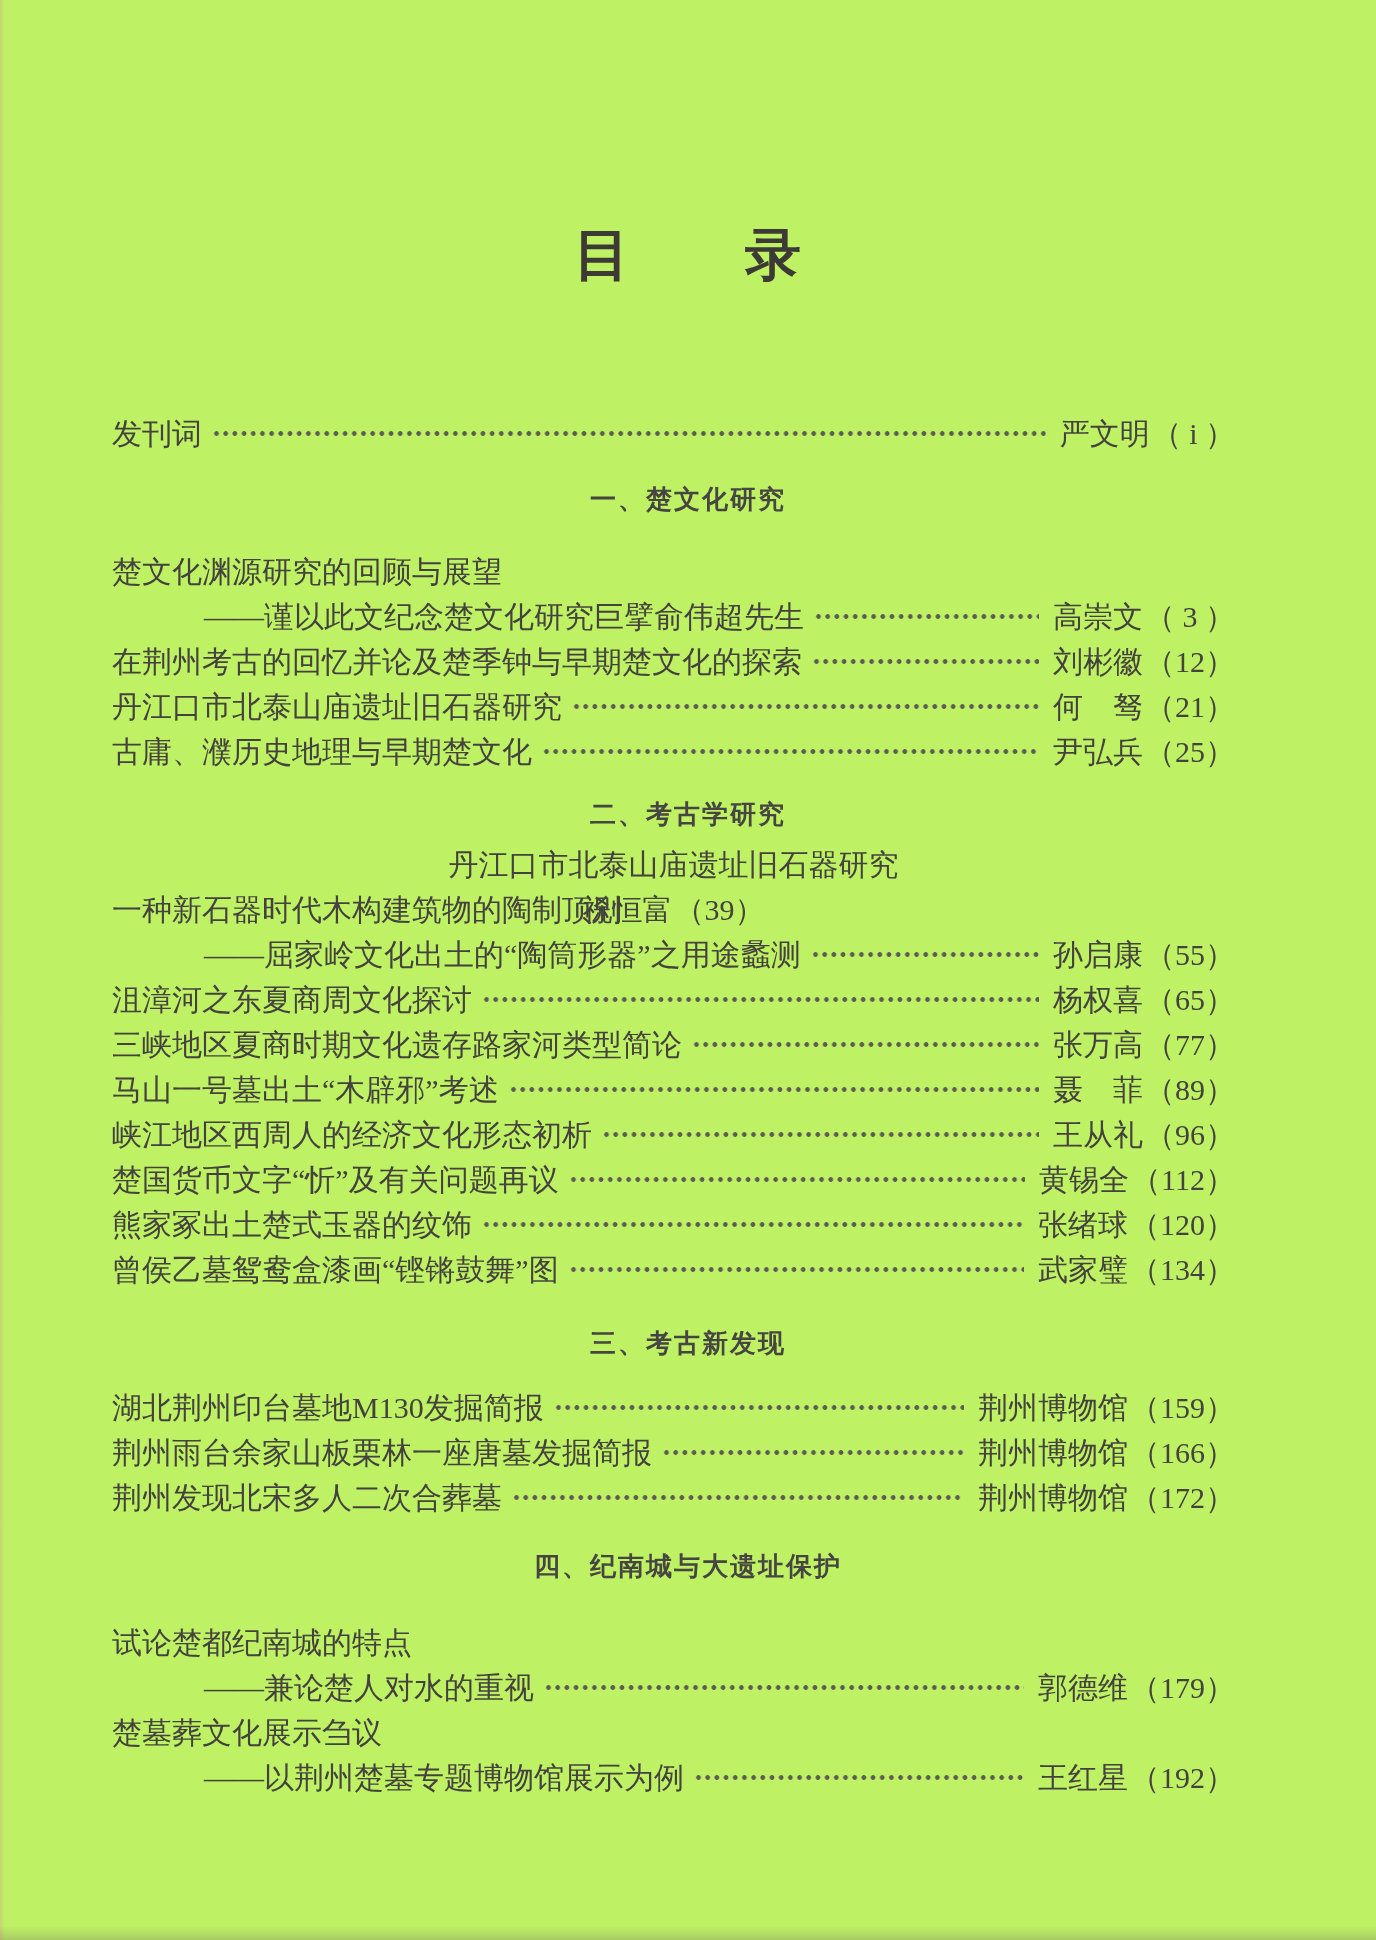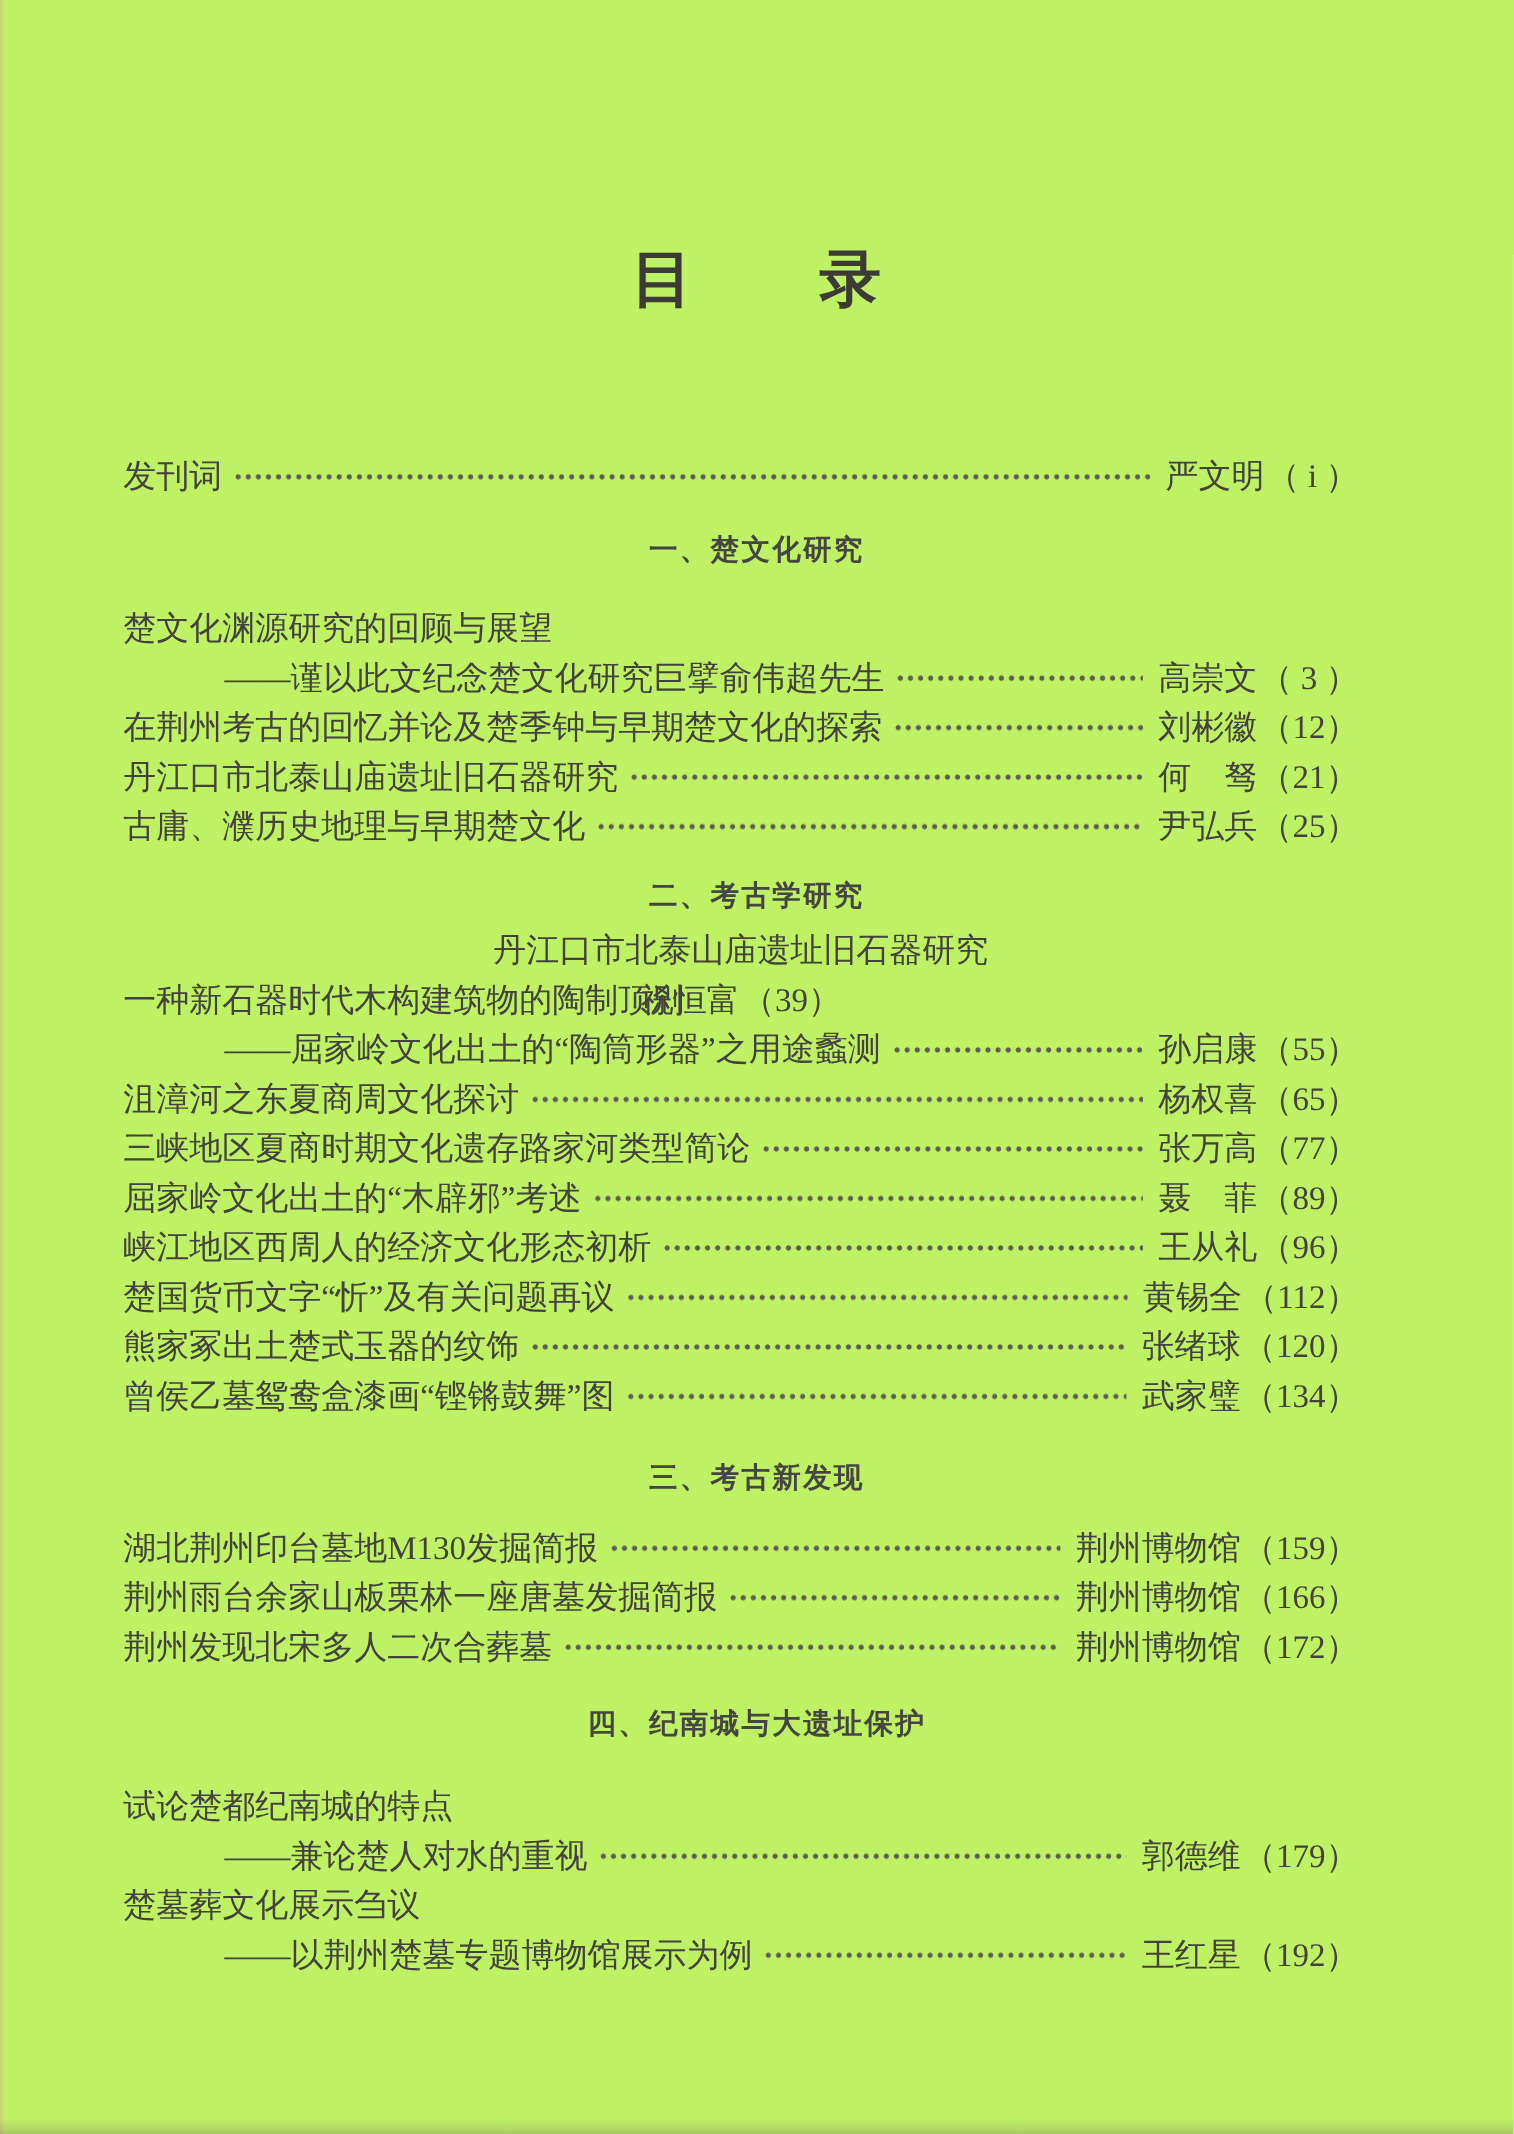--- a/index.html
+++ b/index.html
@@ -110,21 +110,21 @@
     <span class="t">沮漳河之东夏商周文化探讨</span>
     <span class="leader"></span>
     <span class="ap"><span>杨权喜</span><span class="pg">（65）</span></span>
   </div>
   <div class="row">
     <span class="t">三峡地区夏商时期文化遗存路家河类型简论</span>
     <span class="leader"></span>
     <span class="ap"><span>张万高</span><span class="pg">（77）</span></span>
   </div>
   <div class="row">
-    <span class="t">屈家岭文化出土的“木辟邪”考述</span>
+    <span class="t">马山一号墓出土“木辟邪”考述</span>
     <span class="leader"></span>
     <span class="ap"><span>聂　菲</span><span class="pg">（89）</span></span>
   </div>
   <div class="row">
     <span class="t">峡江地区西周人的经济文化形态初析</span>
     <span class="leader"></span>
     <span class="ap"><span>王从礼</span><span class="pg">（96）</span></span>
   </div>
   <div class="row">
     <span class="t">楚国货币文字“忻”及有关问题再议</span>

